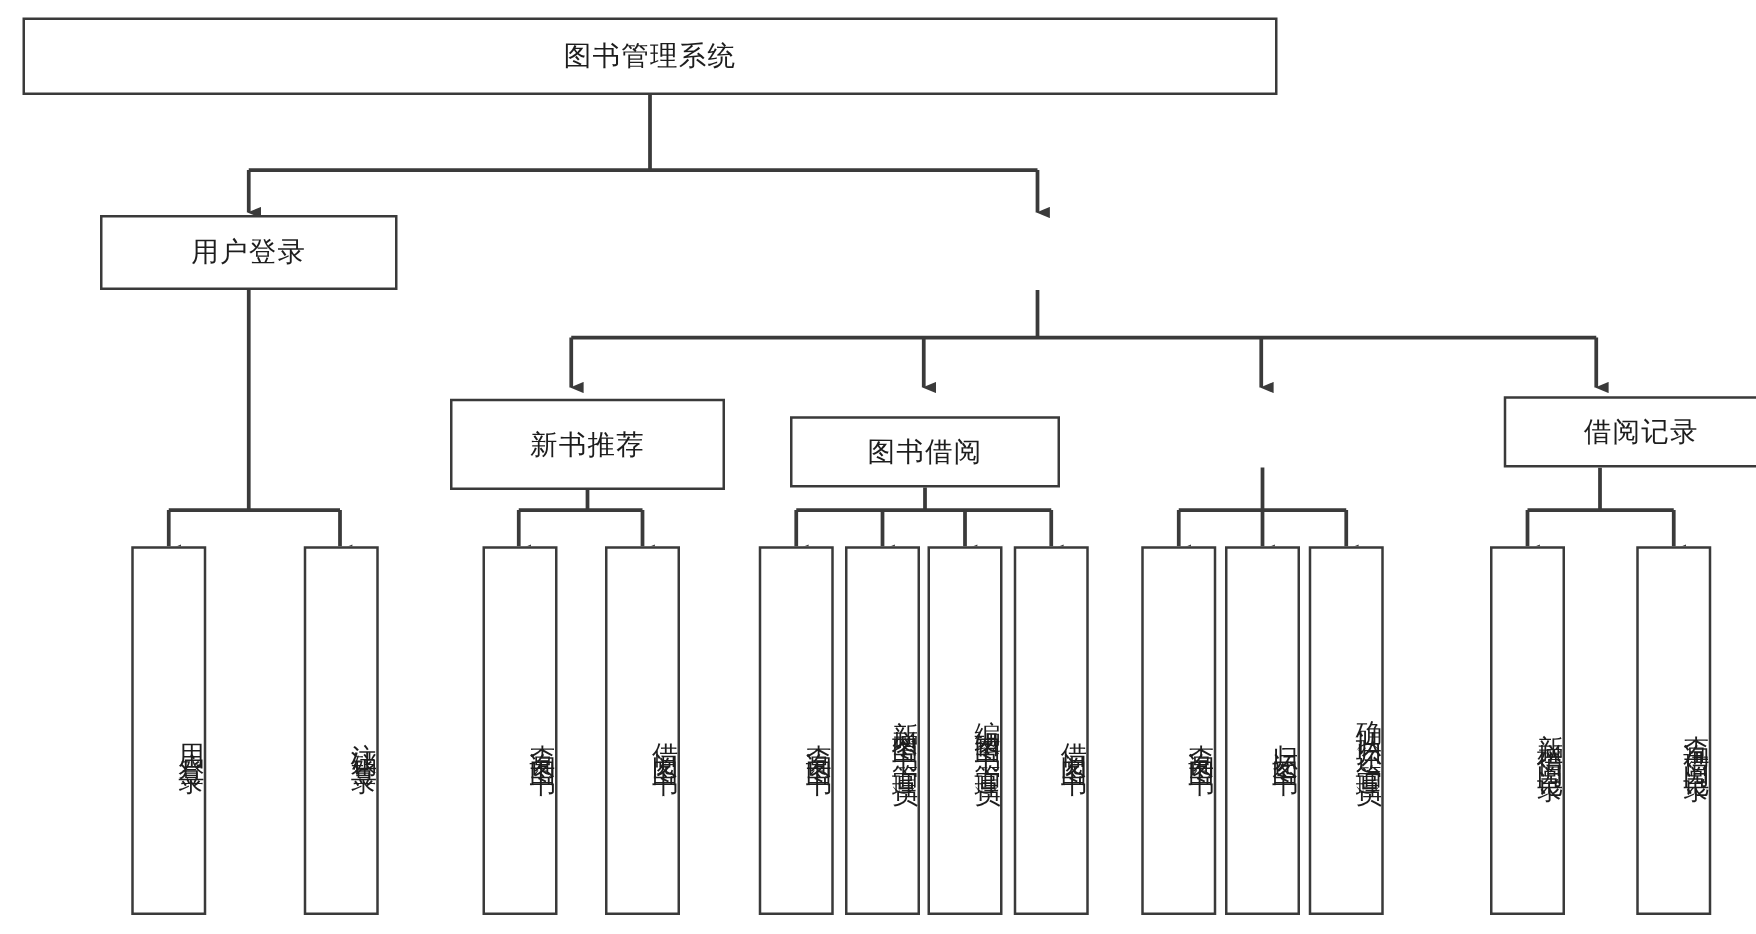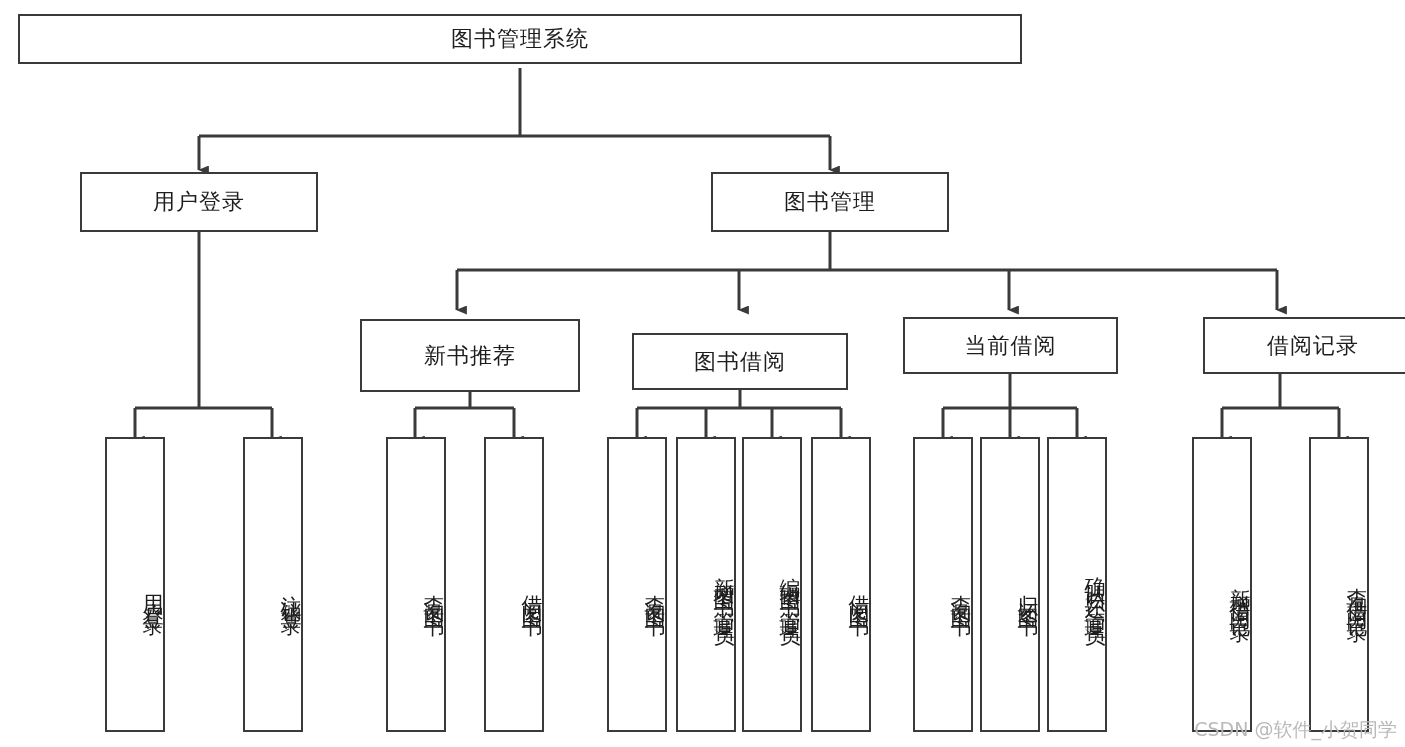--- a/index.html
+++ b/index.html
@@ -114,43 +114,37 @@
       <path d="M1010,408 L1010,440" marker-end="url(#arrow)"></path>
       <path d="M1077,408 L1077,440" marker-end="url(#arrow)"></path>
 
       <path d="M1280,374 L1280,408"></path>
       <path d="M1222,408 L1339,408"></path>
       <path d="M1222,408 L1222,440" marker-end="url(#arrow)"></path>
       <path d="M1339,408 L1339,440" marker-end="url(#arrow)"></path>
     </g>
   </svg>
 
-  <div class="node horiz" style="left:18px; top:14px; width:1004px; height:50px;">
+  <div class="node horiz" style="left:18px; top:14px; width:1004px; height:62px;">
     <span>图书管理系统</span>
   </div>
 
   <div class="node horiz" style="left:80px; top:172px; width:238px; height:60px;">
     <span>用户登录</span>
   </div>
 
-  <div class="node horiz" style="left:711px; top:172px; width:238px; height:60px;">
-    <span>图书管理</span>
-  </div>
 
   <div class="node horiz" style="left:360px; top:319px; width:220px; height:73px;">
     <span>新书推荐</span>
   </div>
 
   <div class="node horiz" style="left:632px; top:317px; width:216px; height:57px;margin-top:16px;">
     <span>图书借阅</span>
   </div>
 
-  <div class="node horiz" style="left:903px; top:317px; width:215px; height:57px;">
-    <span>当前借阅</span>
-  </div>
 
   <div class="node horiz" style="left:1170px; top:317px; width:220px; height:57px;margin-left:33px;">
     <span>借阅记录</span>
   </div>
 
   <div class="node vert" style="left:105px; top:437px; width:60px; height:295px;">
     <span class="vlabel">用户登录</span>
   </div>
 
   <div class="node vert" style="left:243px; top:437px; width:60px; height:295px;">
@@ -194,15 +188,14 @@
   </div>
 
   <div class="node vert" style="left:1192px; top:437px; width:60px; height:295px;">
     <span class="vlabel">新增借阅记录</span>
   </div>
 
   <div class="node vert" style="left:1309px; top:437px; width:60px; height:295px;">
     <span class="vlabel">查询借阅记录</span>
   </div>
 
-  <div class="watermark">CSDN @软件_小贺同学</div>
 
 </div>
 
 </body></html>

